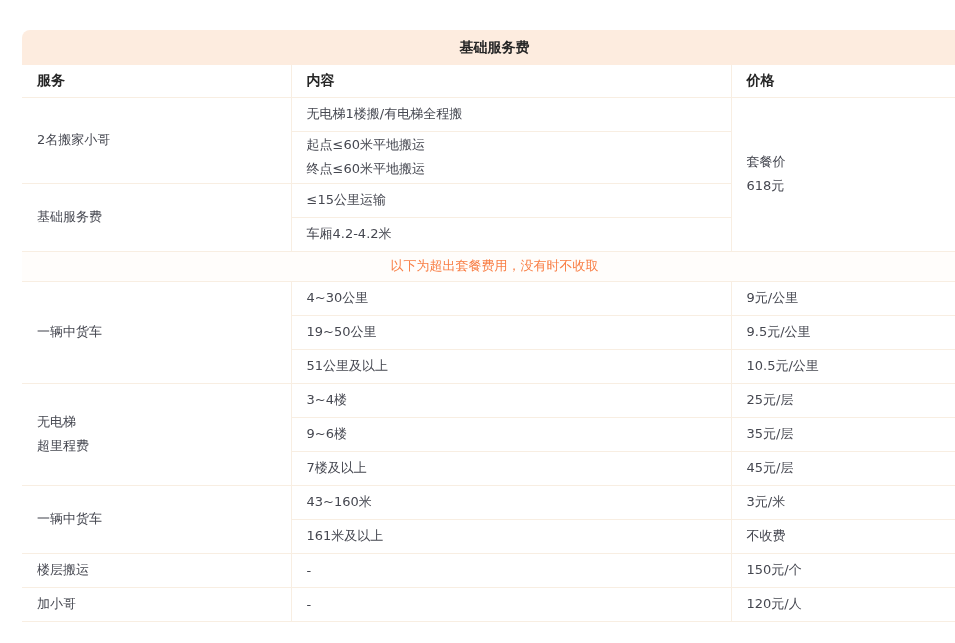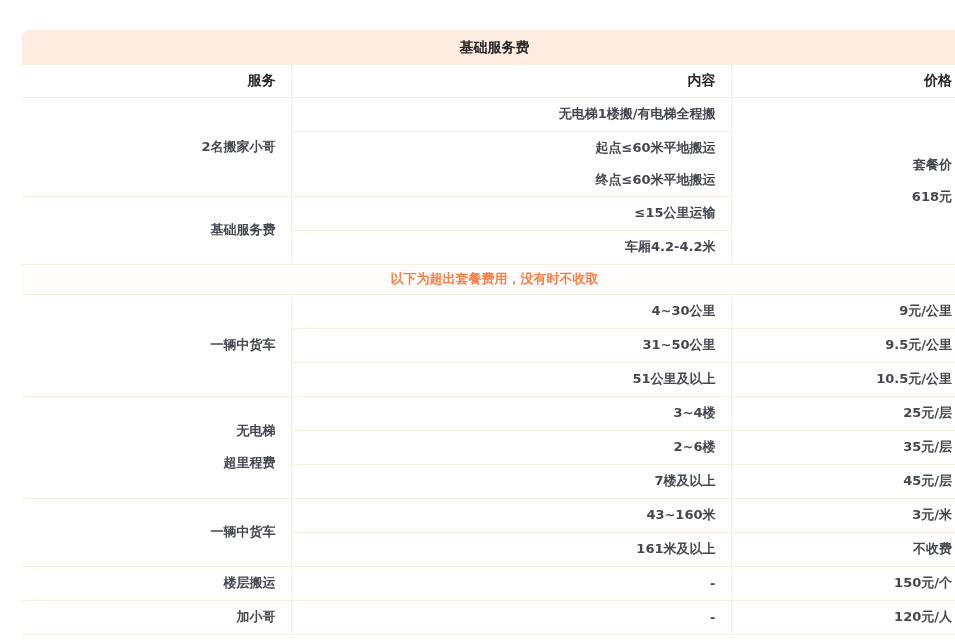--- a/index.html
+++ b/index.html
@@ -13,31 +13,31 @@
     height: 35px; background: #fdecdf; border-radius: 8px 8px 0 0;
     display: flex; align-items: center; justify-content: center;
     font-size: 14px; font-weight: bold; color: #262626;
   }
   table { border-collapse: collapse; width: 100%; table-layout: fixed; }
   col.c1 { width: 269px; }
   col.c2 { width: 440px; }
   th, td {
     border: 1px solid #f8eee2;
     font-size: 13px; color: #454750;
-    padding: 0 15px; vertical-align: middle; text-align: right;
+    padding: 0 15px; vertical-align: middle; text-align: left;
     overflow: hidden;
   }
   th {
     height: 32px; font-size: 14px; font-weight: bold; color: #262626;
     border-top: none;
   }
-  td { height: 34px; font-weight: bold; margin-left: 24px; }
+  td { height: 34px; font-weight: normal; margin-left: 24px; }
   th:first-child, td:first-child { border-left: none; }
   .col3 { border-right: none; }
-  .pre { white-space: pre-line; line-height: 32px; }
+  .pre { white-space: pre-line; line-height: 24px; }
   .tall { height: 52px; }
   tr.sep td {
     height: 30px; text-align: center; color: #f97e45;
     border-left: none; border-right: none; background: #fffdfb;
     font-size: 13px;
   }
 </style>
 </head>
 <body>
 
@@ -79,36 +79,36 @@
       <tr class="sep">
         <td colspan="3">以下为超出套餐费用，没有时不收取</td>
       </tr>
 
       <tr>
         <td rowspan="3">一辆中货车</td>
         <td>4~30公里</td>
         <td class="col3">9元/公里</td>
       </tr>
       <tr>
-        <td>31~50公里</td>
+        <td>19~50公里</td>
         <td class="col3">9.5元/公里</td>
       </tr>
       <tr>
         <td>51公里及以上</td>
         <td class="col3">10.5元/公里</td>
       </tr>
 
       <tr>
         <td rowspan="3" class="pre">无电梯
 超里程费</td>
         <td>3~4楼</td>
         <td class="col3">25元/层</td>
       </tr>
       <tr>
-        <td>2~6楼</td>
+        <td>9~6楼</td>
         <td class="col3">35元/层</td>
       </tr>
       <tr>
         <td>7楼及以上</td>
         <td class="col3">45元/层</td>
       </tr>
 
       <tr>
         <td rowspan="2">一辆中货车</td>
         <td>43~160米</td>

